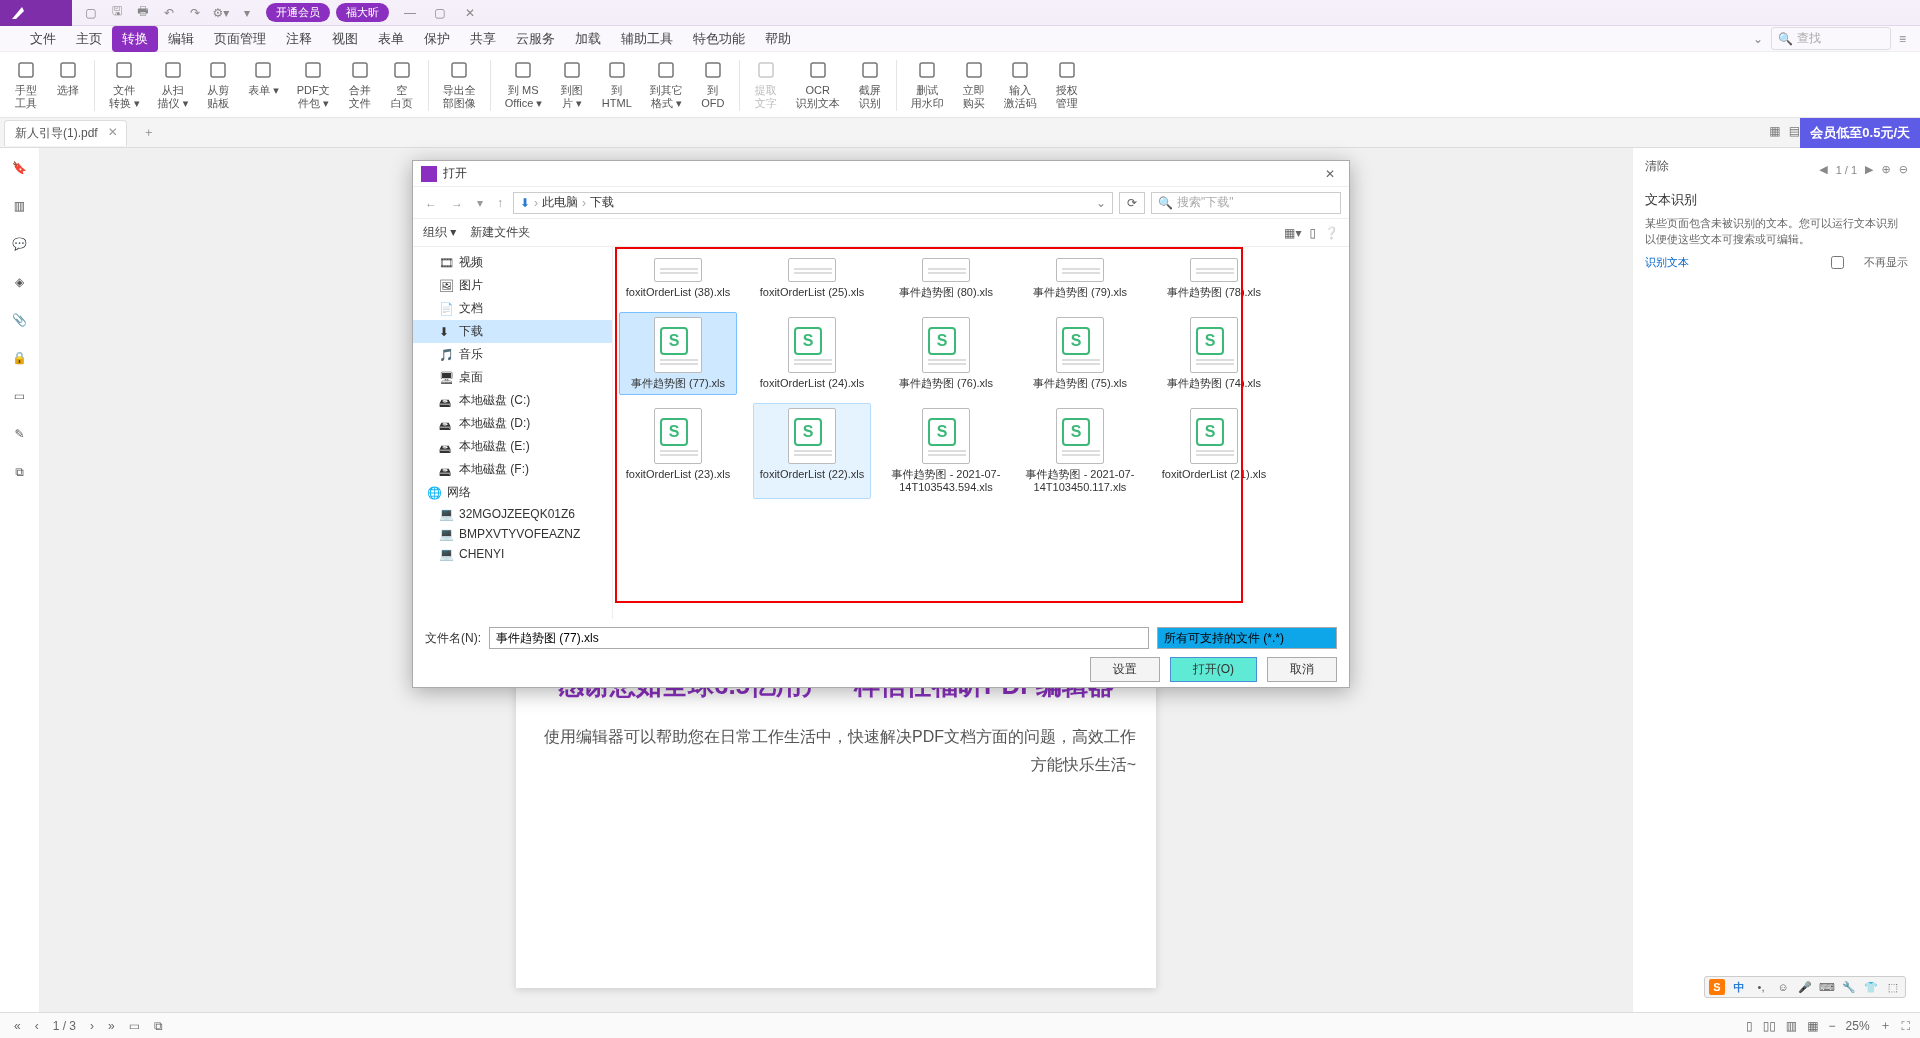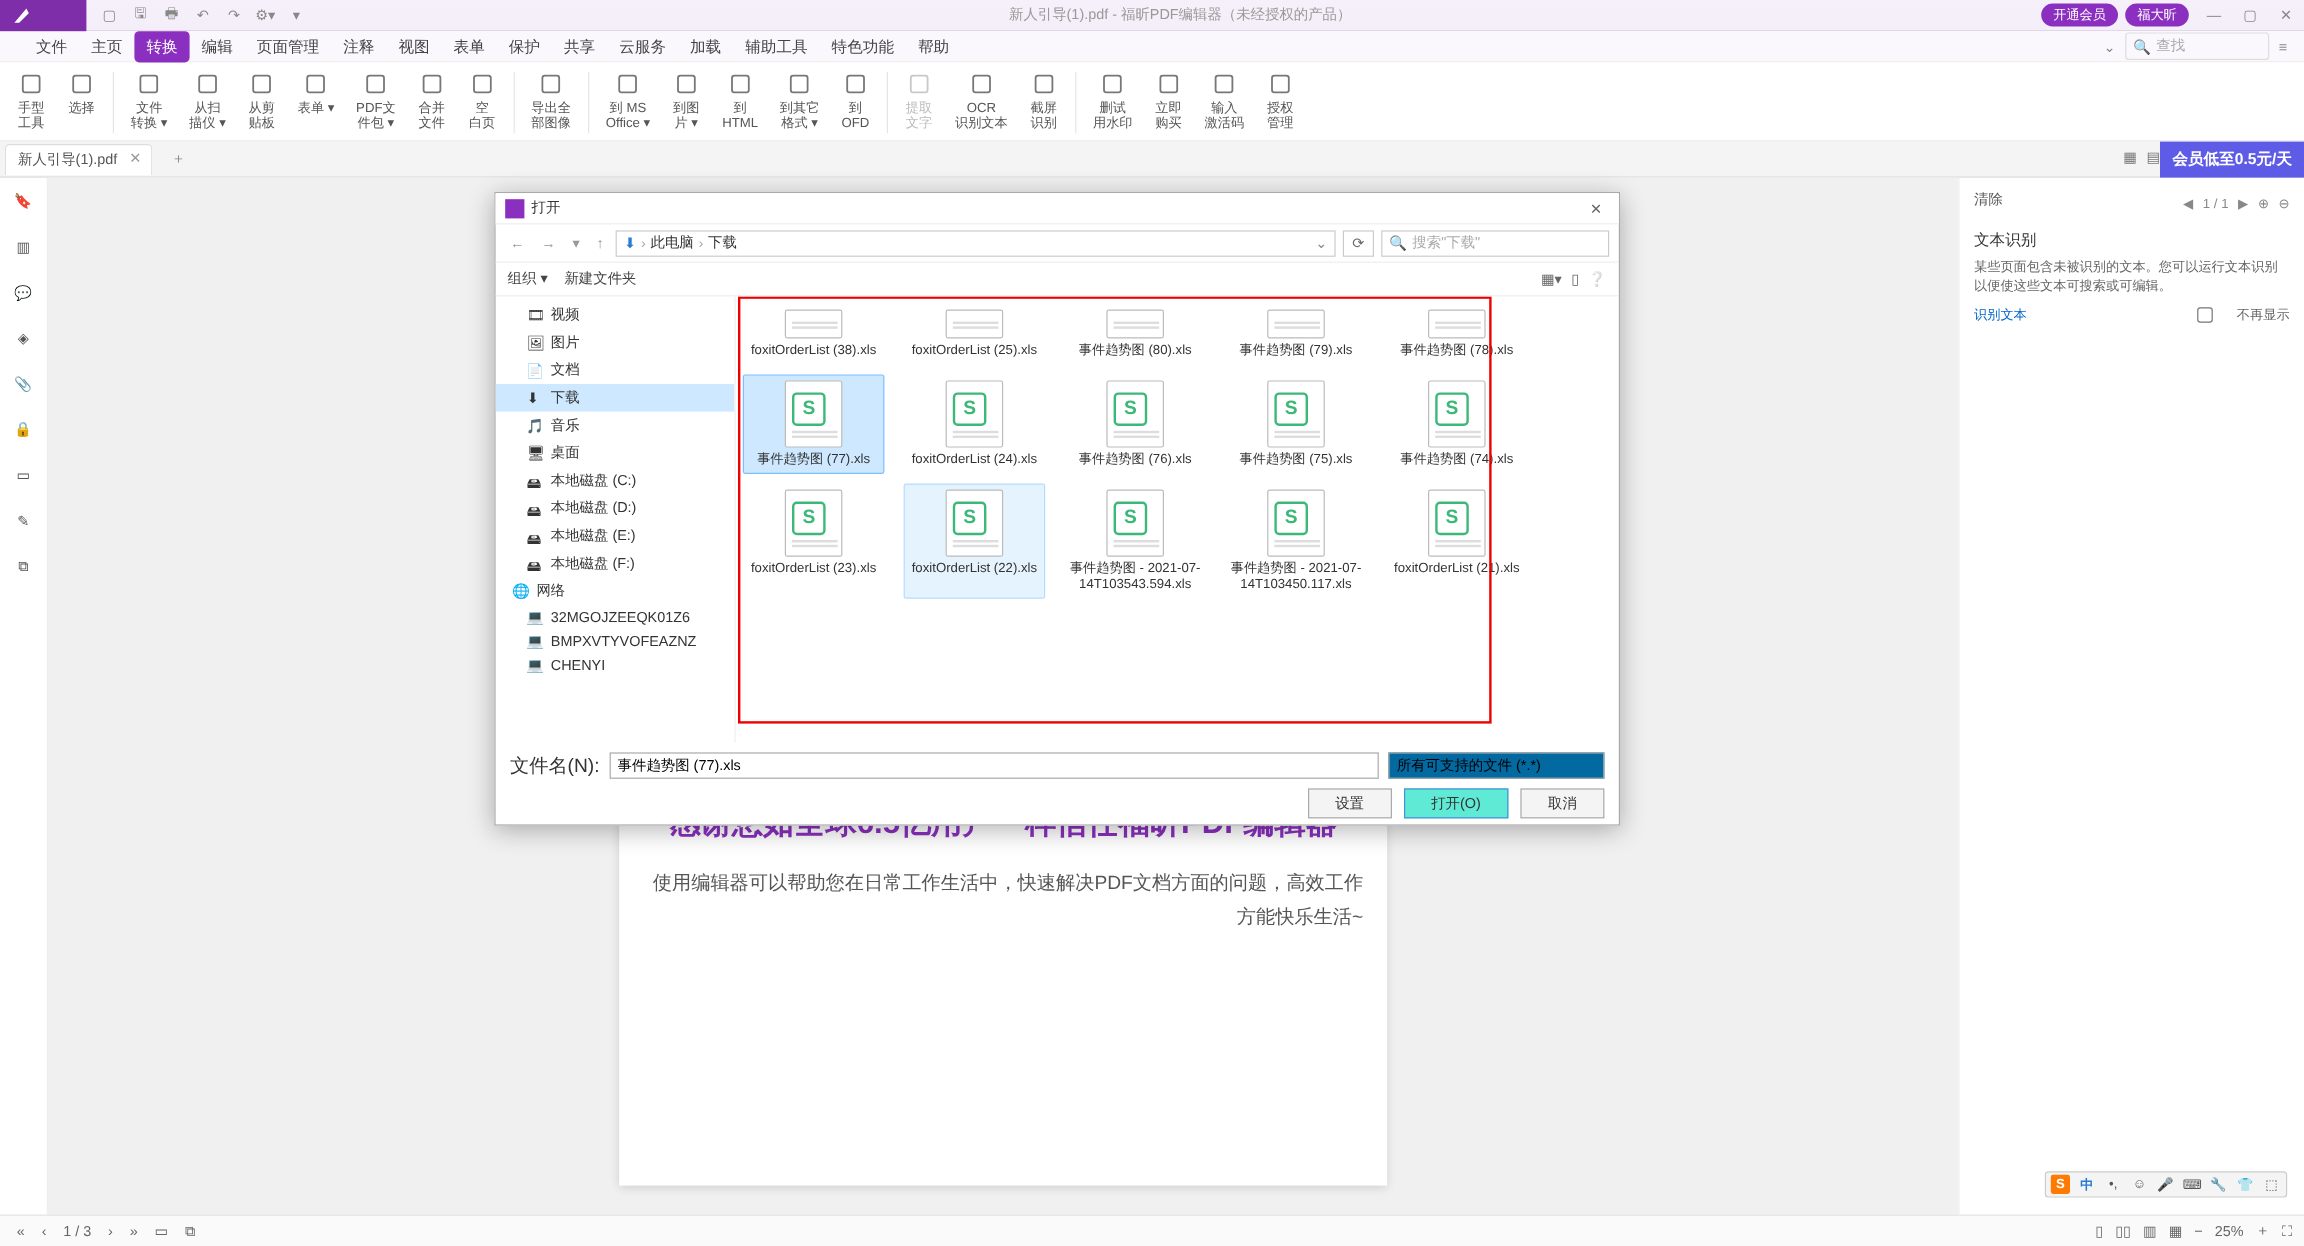--- a/index.html
+++ b/index.html
@@ -98,23 +98,23 @@
 .dlg .fitem .fic { width:56px; height:56px; margin:0 auto 4px; position:relative; }
 .dlg .fitem .fic .sheet { width:48px; height:56px; background:#fff; border:1px solid #bbb; border-radius:2px; position:absolute; left:4px; top:0; }
 .dlg .fitem .fic .badge { position:absolute; left:10px; top:10px; width:28px; height:28px; background:#fff; border:2px solid #3cb878; border-radius:4px; display:flex; align-items:center; justify-content:center; color:#3cb878; font-weight:bold; font-size:16px; }
 .dlg .fitem .fic .lines { position:absolute; bottom:6px; left:10px; right:8px; }
 .dlg .fitem .fic .lines div { height:2px; background:#ddd; margin:2px 0; }
 .dlg .fitem .fname { font-size:11px; color:#333; line-height:13px; word-break:break-all; }
 .dlg .fitem.half .fic{ height:24px; }
 .dlg .fitem.half .fic .sheet{ height:24px; top:0; }
 .dlg .dfoot { padding:8px 12px; }
 .dlg .frow { display:flex; align-items:center; gap:8px; margin-bottom:8px; }
-.dlg .frow label { font-size:16px; color:#333;text-align:center; }
+.dlg .frow label { font-size:12px; color:#333;text-align:center; }
 .dlg .frow .finput { flex:1; border:1px solid #aaa; height:22px; padding:0 6px; font-size:12px; background:#fff; }
-.dlg .frow .ftype { width:180px; border:1px solid #aaa; height:22px; padding:0 6px; font-size:12px; background:#0369a1; }
+.dlg .frow .ftype { width:180px; border:1px solid #aaa; height:22px; padding:0 6px; font-size:12px; background:#0ea5e9; }
 .dlg .btnrow { display:flex; justify-content:flex-end; gap:10px; }
 .dlg .btn { border:1px solid #aaa; background:#f4f4f4; padding:3px 22px; font-size:12px; cursor:pointer; }
 .dlg .btn.primary { border:1px solid #4a90d9; background:#5eead4; }
 
 
 .imebar { position:absolute; right:14px; bottom:40px; height:22px; background:#f4f4f4; border:1px solid #ccc; display:flex; align-items:center; padding:0 4px; gap:6px; border-radius:3px; }
 .imebar span { width:16px; height:16px; display:flex; align-items:center; justify-content:center; font-size:11px; color:#555; cursor:pointer; }
 .imebar .s { background:#ff7a00; color:#fff; border-radius:2px; font-weight:bold; }
 .imebar .cn { color:#2a7bd4; font-weight:bold; }
 
@@ -131,21 +131,20 @@
   </div>
   <div class="qat">
     <span>▢</span>
     <span>🖫</span>
     <span>🖶</span>
     <span>↶</span>
     <span>↷</span>
     <span>⚙▾</span>
     <span>▾</span>
   </div>
-  <div class="title">新人引导(1).pdf - 福昕PDF编辑器（未经授权的产品）</div>
   <div class="pill">开通会员</div>
   <div class="pill">福大昕</div>
   <div class="winbtn">—</div>
   <div class="winbtn">▢</div>
   <div class="winbtn">✕</div>
 </div>
 
 <div class="menubar">
   <div id="menu-items" style="display: flex;">
       <div class="mi">文件</div>

